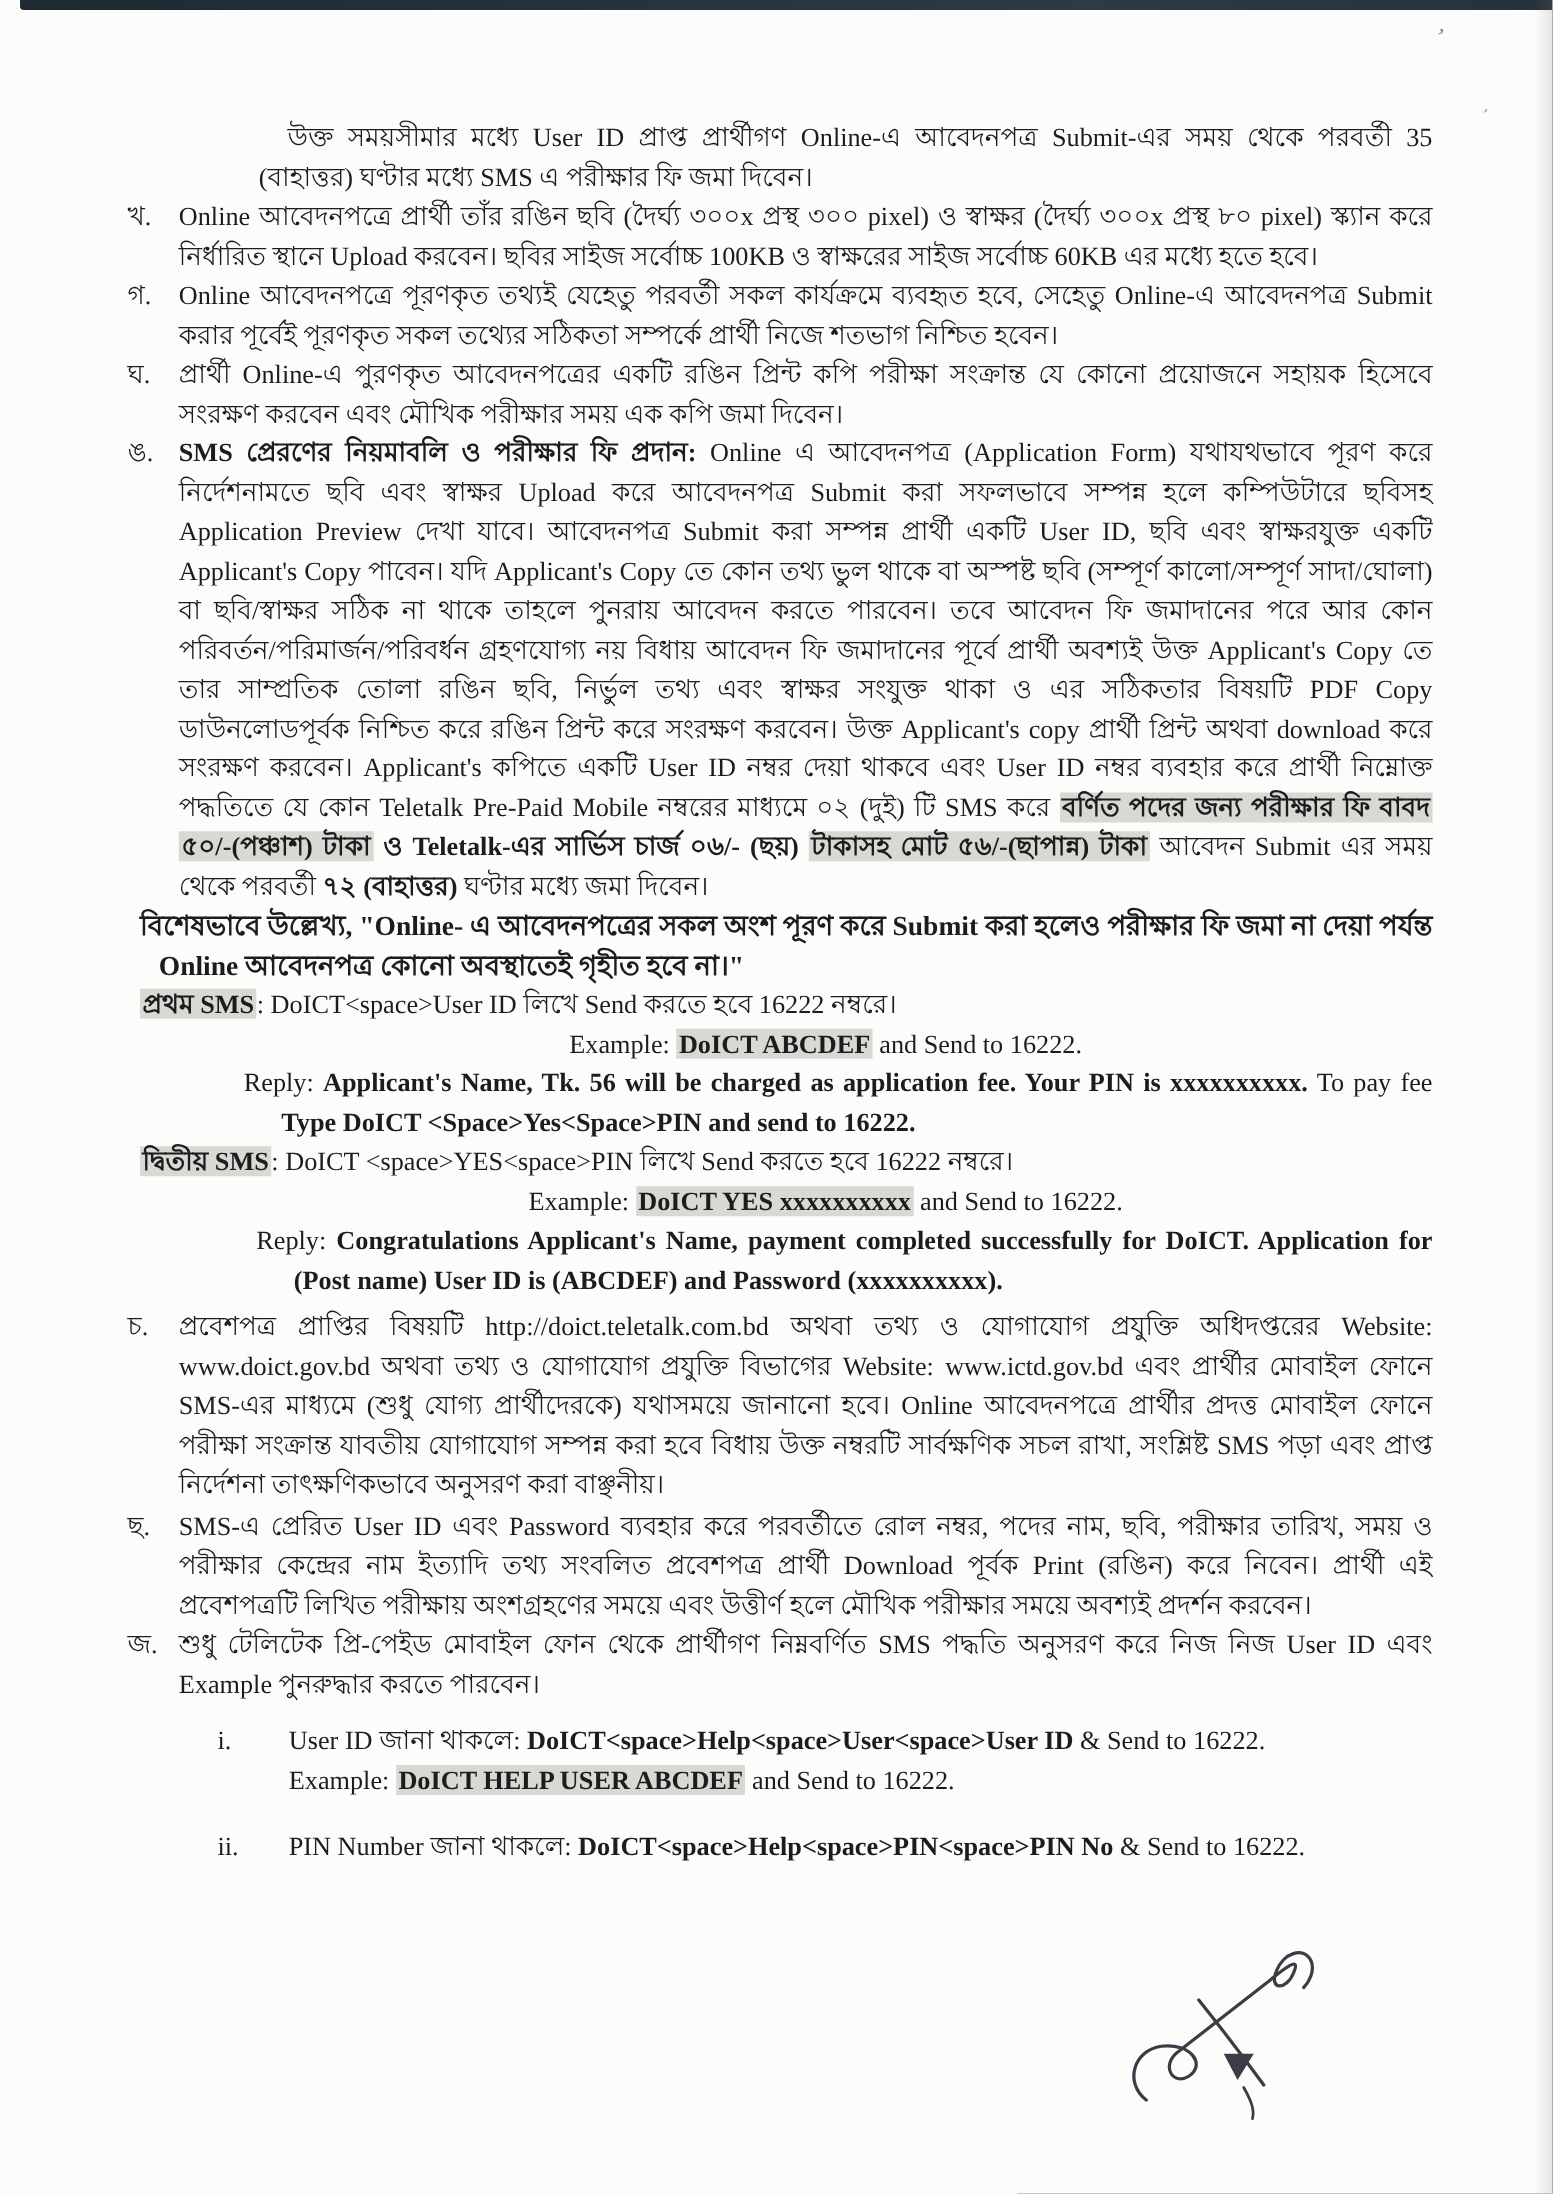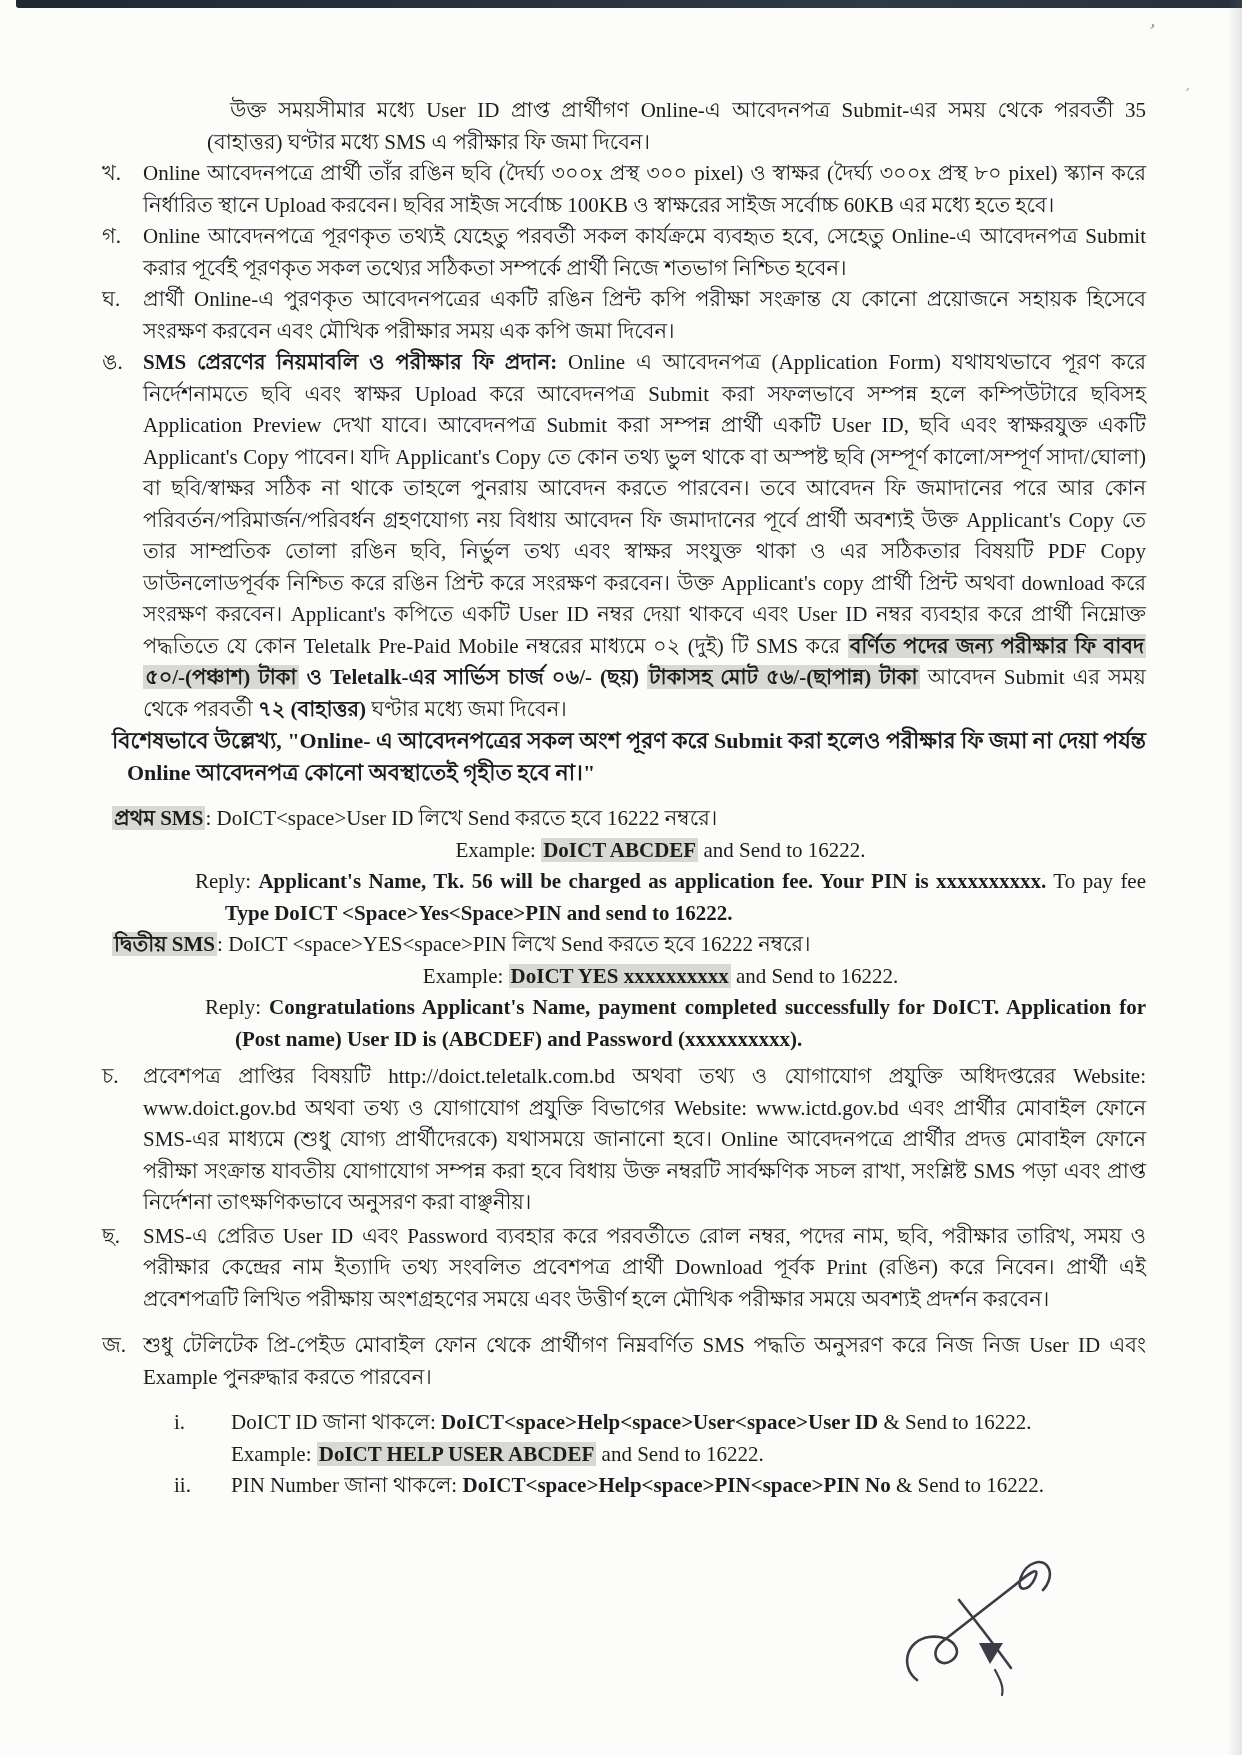--- a/index.html
+++ b/index.html
@@ -41,22 +41,22 @@
   .note{margin-left:27px;text-indent:-15px;font-weight:bold;font-size:22px;}
 
   .sms-head{margin-left:12px;text-align:left;}
   .sms-ex{margin-left:75px;text-align:center;}
   .sms-reply{margin-left:125px;text-indent:-30px;}
   .sms-reply2{margin-left:135px;text-indent:-30px;}
 
   .item{position:relative;padding-left:131px;text-align:left;}
   .item .marker{left:74px;}
 
-  .mt2{margin-top:2px;}.mt4{margin-top:15px;}.mt6{margin-top:6px;}
-  .mt8{margin-top:0;}.mt14{margin-top:14px;}.mt22{}
+  .mt2{margin-top:2px;}.mt4{margin-top:0;}.mt6{margin-top:6px;}
+  .mt8{margin-top:0;}.mt14{margin-top:14px;}.mt22{margin-top:22px;}
 
   .signature{position:absolute;left:895px;top:1548px;}
 </style>
 </head>
 <body>
 
 <div class="page">
 
   <div class="scan-bar"></div>
   <div class="edge-shade"></div>
@@ -123,21 +123,21 @@
       <span class="runs"><span>SMS-এ প্রেরিত User ID এবং Password ব্যবহার করে পরবর্তীতে রোল নম্বর, পদের নাম, ছবি, পরীক্ষার তারিখ, সময় ও পরীক্ষার কেন্দ্রের নাম ইত্যাদি তথ্য সংবলিত প্রবেশপত্র প্রার্থী Download পূর্বক Print (রঙিন) করে নিবেন। প্রার্থী এই প্রবেশপত্রটি লিখিত পরীক্ষায় অংশগ্রহণের সময়ে এবং উত্তীর্ণ হলে মৌখিক পরীক্ষার সময়ে অবশ্যই প্রদর্শন করবেন।</span></span>
     </div>
 
     <div class="para marked mt4">
       <span class="marker">জ.</span>
       <span class="runs"><span>শুধু টেলিটেক প্রি-পেইড মোবাইল ফোন থেকে প্রার্থীগণ নিম্নবর্ণিত SMS পদ্ধতি অনুসরণ করে নিজ নিজ User ID এবং Example পুনরুদ্ধার করতে পারবেন।</span></span>
     </div>
 
     <div class="item mt14">
       <span class="marker">i.</span>
-      <div class="iline"><span>DoICT ID জানা থাকলে: </span><span class="b">DoICT&lt;space&gt;Help&lt;space&gt;User&lt;space&gt;User ID</span><span> &amp; Send to 16222.</span></div>
+      <div class="iline"><span>User ID জানা থাকলে: </span><span class="b">DoICT&lt;space&gt;Help&lt;space&gt;User&lt;space&gt;User ID</span><span> &amp; Send to 16222.</span></div>
       <div class="iline"><span>Example: </span><span class="b h">DoICT HELP USER ABCDEF</span><span> and Send to 16222.</span></div>
     </div>
 
     <div class="item mt22">
       <span class="marker">ii.</span>
       <div class="iline"><span>PIN Number জানা থাকলে: </span><span class="b">DoICT&lt;space&gt;Help&lt;space&gt;PIN&lt;space&gt;PIN No</span><span> &amp; Send to 16222.</span></div>
     </div>
 
   </div>
 

